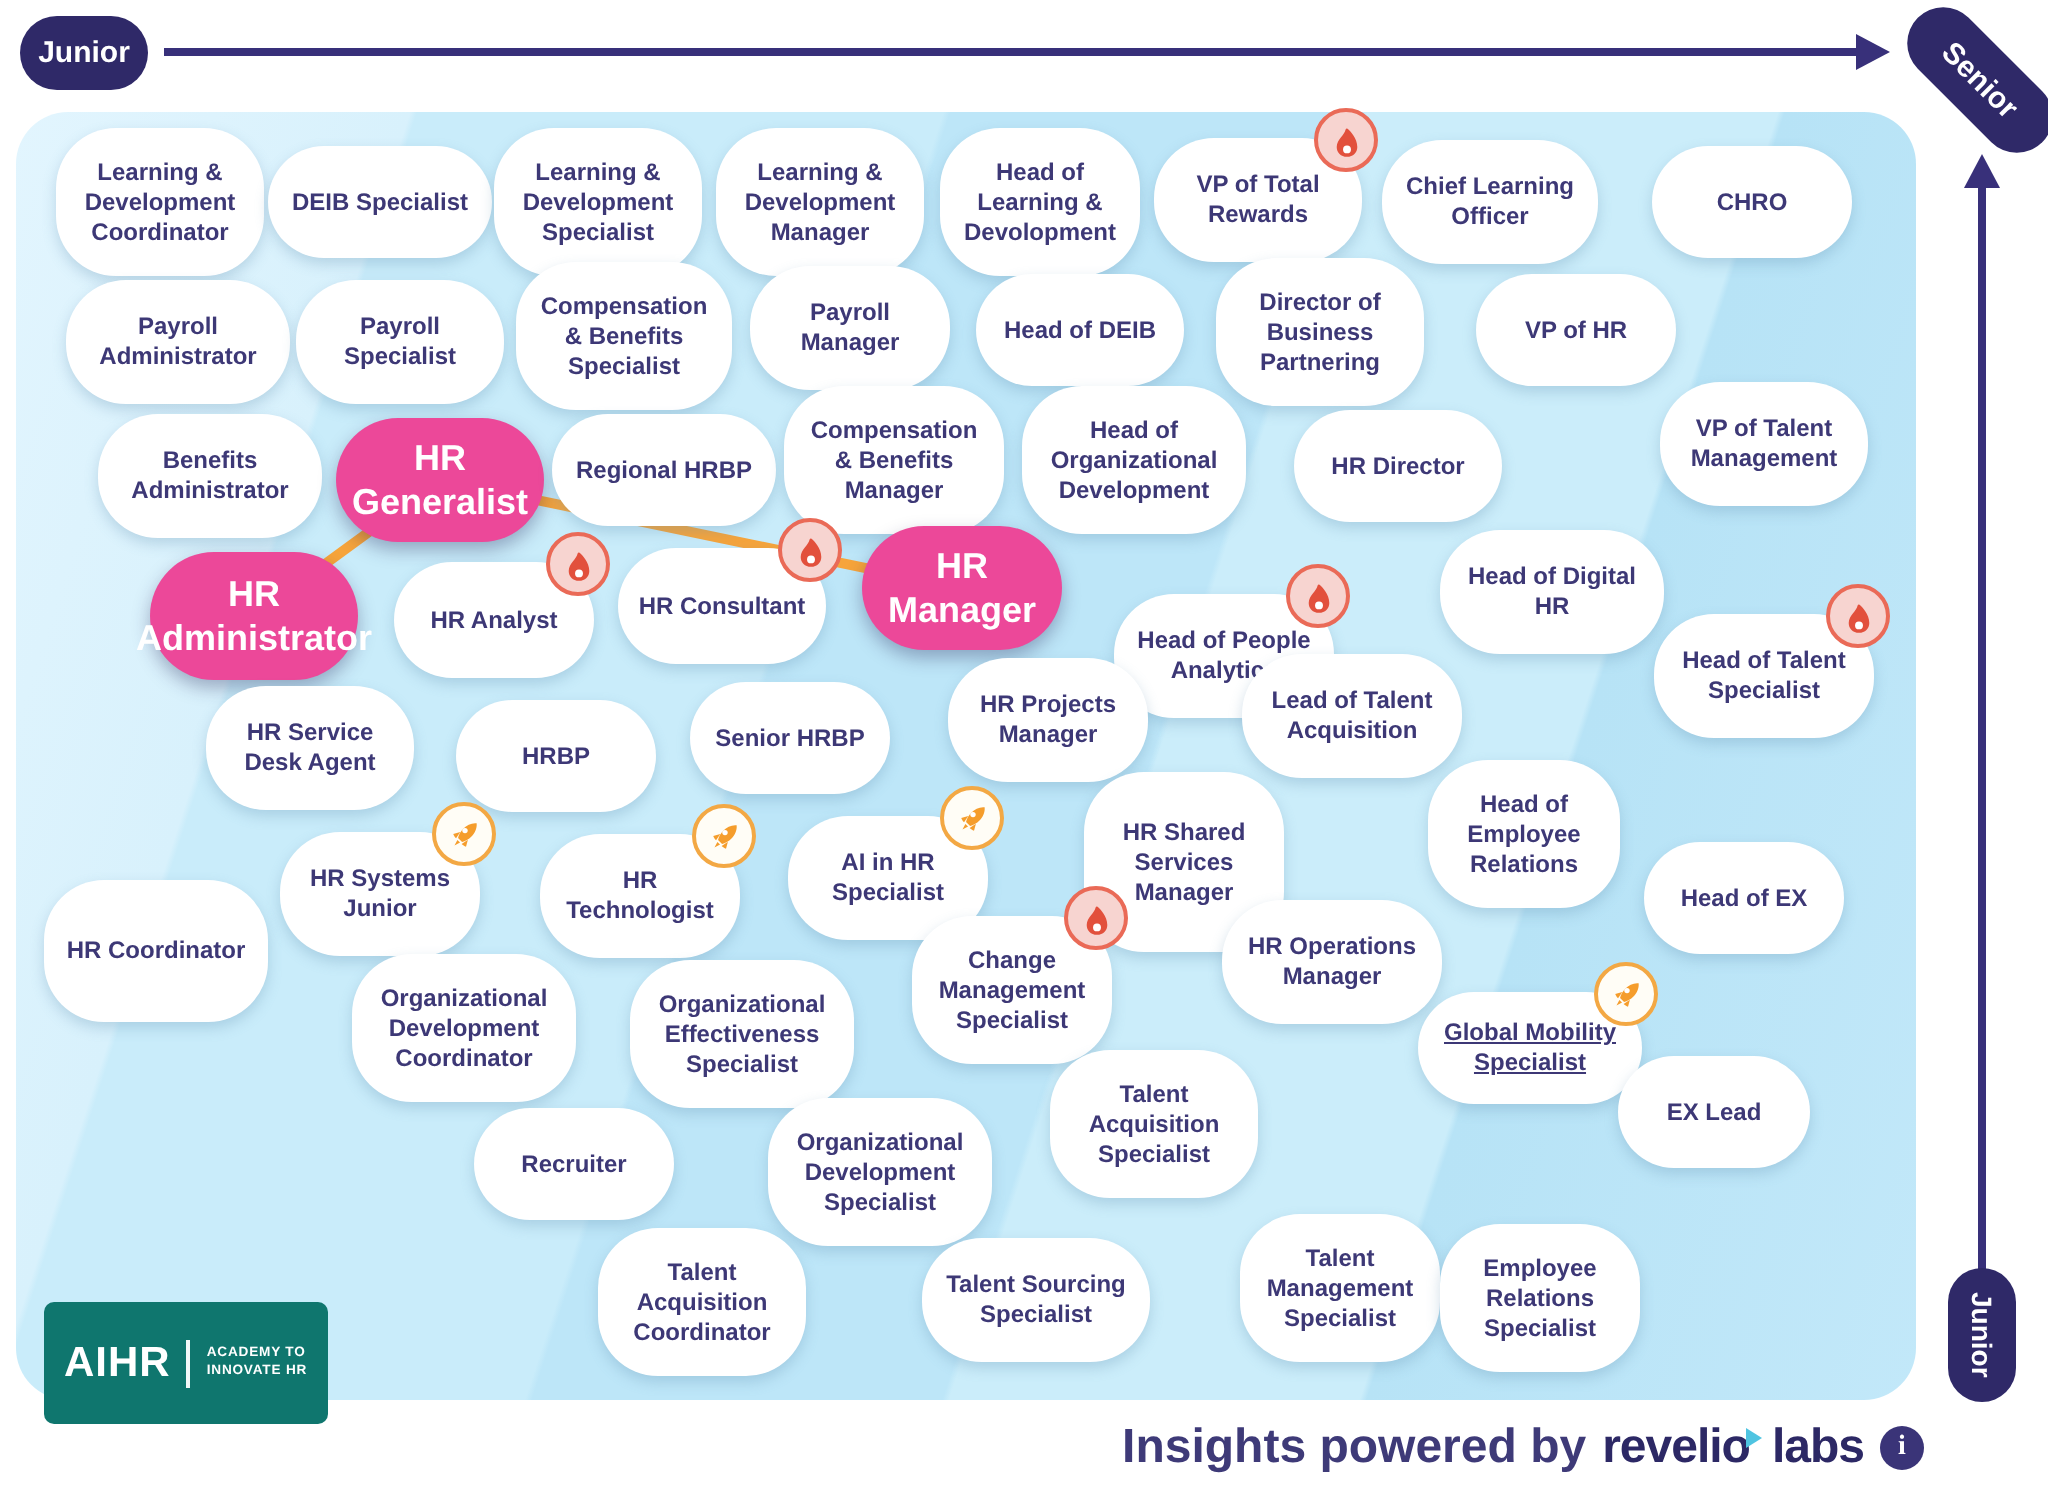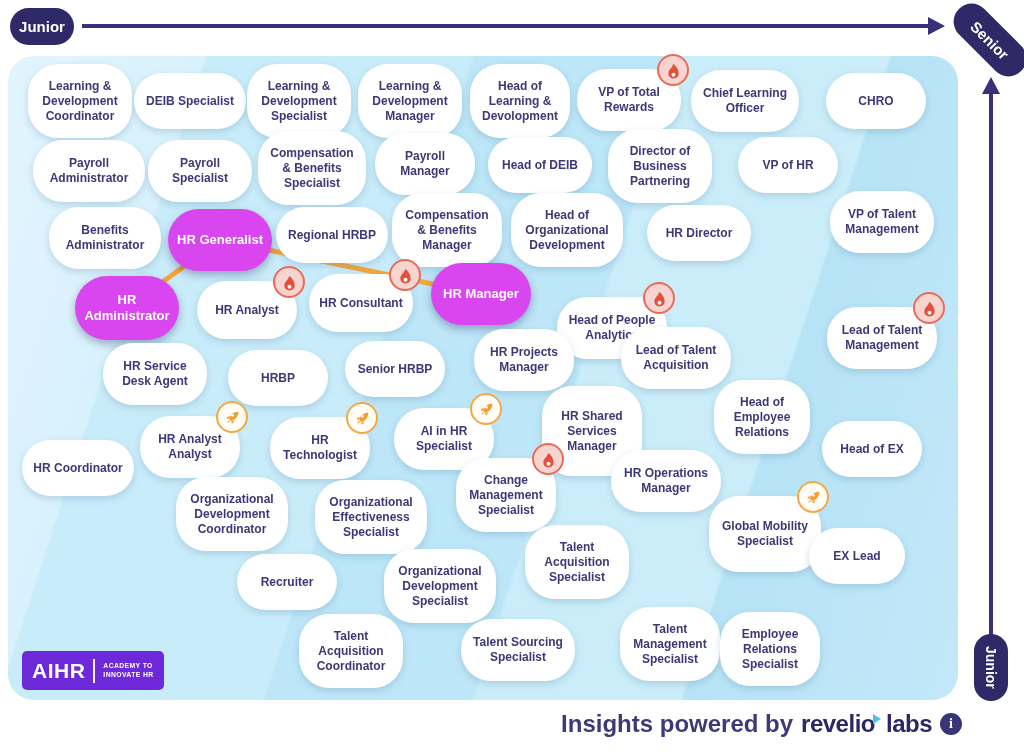--- a/index.html
+++ b/index.html
@@ -19,21 +19,21 @@
   }
   svg.connections{position:absolute;left:0;top:0;width:1024px;height:752px;z-index:2;pointer-events:none;}
   #nodes{position:absolute;left:0;top:0;width:1024px;height:752px;z-index:3;}
   .bubble{
     position:absolute;background:#ffffff;border-radius:30px;
     box-shadow:0 3px 7px rgba(96,144,176,.30);
     display:flex;align-items:center;justify-content:center;text-align:center;
     color:#3d3876;font-weight:700;font-size:12px;line-height:1.25;
     padding:0 8px;box-sizing:border-box;
   }
-  .bubble.dark{background:#d946ef;color:#ffffff;font-size:13px;border-radius:32px;box-shadow:0 4px 9px rgba(40,40,90,.35);}
+  .bubble.dark{background:#ec4899;color:#ffffff;font-size:18px;border-radius:32px;box-shadow:0 4px 9px rgba(40,40,90,.35);}
   .badge{
     position:absolute;right:-8px;top:-15px;width:32px;height:32px;border-radius:50%;
     display:flex;align-items:center;justify-content:center;box-sizing:border-box;
   }
   .badge.fire{background:#f7d4d0;border:2px solid #ea6a57;}
   .badge.rocket{background:#fffdf6;border:2px solid #f3a844;}
   .badge svg{width:19px;height:19px;display:block;}
   
   .axis{position:absolute;z-index:4;}
   .pill{
@@ -54,22 +54,22 @@
   }
   .vline{left:989px;top:92px;width:4px;height:546px;background:#38307a;}
   .v-arrowhead{
     left:982px;top:77px;width:0;height:0;
     border-left:9px solid transparent;border-right:9px solid transparent;
     border-bottom:17px solid #38307a;
   }
   
   .aihr{
     position:absolute;left:22px;top:651px;height:39px;z-index:4;
-    background:#6d28d9;border-radius:5px;display:flex;align-items:center;
-    padding:0 10px;gap:8px;color:#fff;
+    background:#0f766e;border-radius:5px;display:flex;align-items:center;
+    padding:11px 10px;gap:8px;color:#fff;
   }
   .aihr .name{font-size:21px;font-weight:800;letter-spacing:.5px;}
   .aihr .div{width:2px;height:24px;background:rgba(255,255,255,.95);}
   .aihr .tag{font-size:6.8px;font-weight:700;line-height:1.25;letter-spacing:.4px;}
   
   .footer{
     position:absolute;right:62px;top:707px;height:34px;z-index:5;
     display:flex;align-items:center;gap:8px;
   }
   .footer .insights{font-size:24px;font-weight:700;color:#3e3a78;}
@@ -195,22 +195,25 @@
       </div>
       <div class="bubble" style="left: 557px; top: 269px; width: 110px; height: 62px; margin-top: 28px;">
         <span>Head of People Analytics</span>
         <span class="badge fire">
           <svg viewBox="0 0 24 24">
             <path fill="#E2503C" d="M12 22c-3.9 0-6.5-2.6-6.5-6.2 0-2.5 1.3-4.4 2.6-6 1.2-1.5 2.5-3 3.1-5.2.1-.5.7-.7 1.1-.4 1.8 1.5 6.2 5.8 6.2 11.6 0 3.6-2.6 6.2-6.5 6.2z"></path>
             <circle fill="#ffffff" cx="12" cy="17.3" r="2.5"></circle>
           </svg>
         </span>
       </div>
+      <div class="bubble" style="left: 720px; top: 265px; width: 112px; height: 62px;">
+        <span>Head of Digital HR</span>
+      </div>
       <div class="bubble" style="left: 827px; top: 307px; width: 110px; height: 62px;">
-        <span>Lead of Talent Management</span>
+        <span>Head of Talent Specialist</span>
         <span class="badge fire">
           <svg viewBox="0 0 24 24">
             <path fill="#E2503C" d="M12 22c-3.9 0-6.5-2.6-6.5-6.2 0-2.5 1.3-4.4 2.6-6 1.2-1.5 2.5-3 3.1-5.2.1-.5.7-.7 1.1-.4 1.8 1.5 6.2 5.8 6.2 11.6 0 3.6-2.6 6.2-6.5 6.2z"></path>
             <circle fill="#ffffff" cx="12" cy="17.3" r="2.5"></circle>
           </svg>
         </span>
       </div>
       <div class="bubble" style="left: 103px; top: 343px; width: 104px; height: 62px;">
         <span>HR Service Desk Agent</span>
       </div>
@@ -226,21 +229,21 @@
       <div class="bubble" style="left: 621px; top: 327px; width: 110px; height: 62px;">
         <span>Lead of Talent Acquisition</span>
       </div>
       <div class="bubble" style="left: 714px; top: 380px; width: 96px; height: 74px;">
         <span>Head of Employee Relations</span>
       </div>
       <div class="bubble" style="left: 822px; top: 421px; width: 100px; height: 56px;">
         <span>Head of EX</span>
       </div>
       <div class="bubble" style="left: 140px; top: 416px; width: 100px; height: 62px;">
-        <span>HR Analyst Analyst</span>
+        <span>HR Systems Junior</span>
         <span class="badge rocket">
           <svg viewBox="0 0 24 24">
             <g transform="rotate(45 12 12)" fill="#F59D2C">
               <path d="M12 1.6c2.5 2 3.6 5.2 3.6 8.2 0 2.4-.8 5-1.8 6.6h-3.6c-1-1.6-1.8-4.2-1.8-6.6 0-3 1.1-6.2 3.6-8.2z"></path>
               <path d="M8.6 12.8 6.3 16.8c1 .4 2.3.7 3.2.7z"></path>
               <path d="M15.4 12.8l2.3 4c-1 .4-2.3.7-3.2.7z"></path>
               <path d="M10.8 17.6h2.4L12 21.4z"></path>
             </g>
             <circle fill="#ffffff" cx="12" cy="9.2" r="1.7"></circle>
           </svg>
@@ -273,39 +276,39 @@
             <circle fill="#ffffff" cx="12" cy="9.2" r="1.7"></circle>
           </svg>
         </span>
       </div>
       <div class="bubble" style="left: 542px; top: 386px; width: 100px; height: 90px;">
         <span>HR Shared Services Manager</span>
       </div>
       <div class="bubble" style="left: 611px; top: 450px; width: 110px; height: 62px;">
         <span>HR Operations Manager</span>
       </div>
-      <div class="bubble" style="left: 22px; top: 440px; width: 112px; height: 56px;">
+      <div class="bubble" style="left: 22px; top: 440px; width: 112px; height: 71px;">
         <span>HR Coordinator</span>
       </div>
       <div class="bubble" style="left: 176px; top: 477px; width: 112px; height: 74px;">
         <span>Organizational Development Coordinator</span>
       </div>
       <div class="bubble" style="left: 315px; top: 480px; width: 112px; height: 74px;">
         <span>Organizational Effectiveness Specialist</span>
       </div>
       <div class="bubble" style="left: 456px; top: 458px; width: 100px; height: 74px;">
         <span>Change Management Specialist</span>
         <span class="badge fire">
           <svg viewBox="0 0 24 24">
             <path fill="#E2503C" d="M12 22c-3.9 0-6.5-2.6-6.5-6.2 0-2.5 1.3-4.4 2.6-6 1.2-1.5 2.5-3 3.1-5.2.1-.5.7-.7 1.1-.4 1.8 1.5 6.2 5.8 6.2 11.6 0 3.6-2.6 6.2-6.5 6.2z"></path>
             <circle fill="#ffffff" cx="12" cy="17.3" r="2.5"></circle>
           </svg>
         </span>
       </div>
-      <div class="bubble" style="left: 709px; top: 496px; width: 112px; height: 76px;">
+      <div class="bubble" style="left: 709px; top: 496px; width: 112px; height: 56px; text-decoration: underline;">
         <span>Global Mobility Specialist</span>
         <span class="badge rocket">
           <svg viewBox="0 0 24 24">
             <g transform="rotate(45 12 12)" fill="#F59D2C">
               <path d="M12 1.6c2.5 2 3.6 5.2 3.6 8.2 0 2.4-.8 5-1.8 6.6h-3.6c-1-1.6-1.8-4.2-1.8-6.6 0-3 1.1-6.2 3.6-8.2z"></path>
               <path d="M8.6 12.8 6.3 16.8c1 .4 2.3.7 3.2.7z"></path>
               <path d="M15.4 12.8l2.3 4c-1 .4-2.3.7-3.2.7z"></path>
               <path d="M10.8 17.6h2.4L12 21.4z"></path>
             </g>
             <circle fill="#ffffff" cx="12" cy="9.2" r="1.7"></circle>

